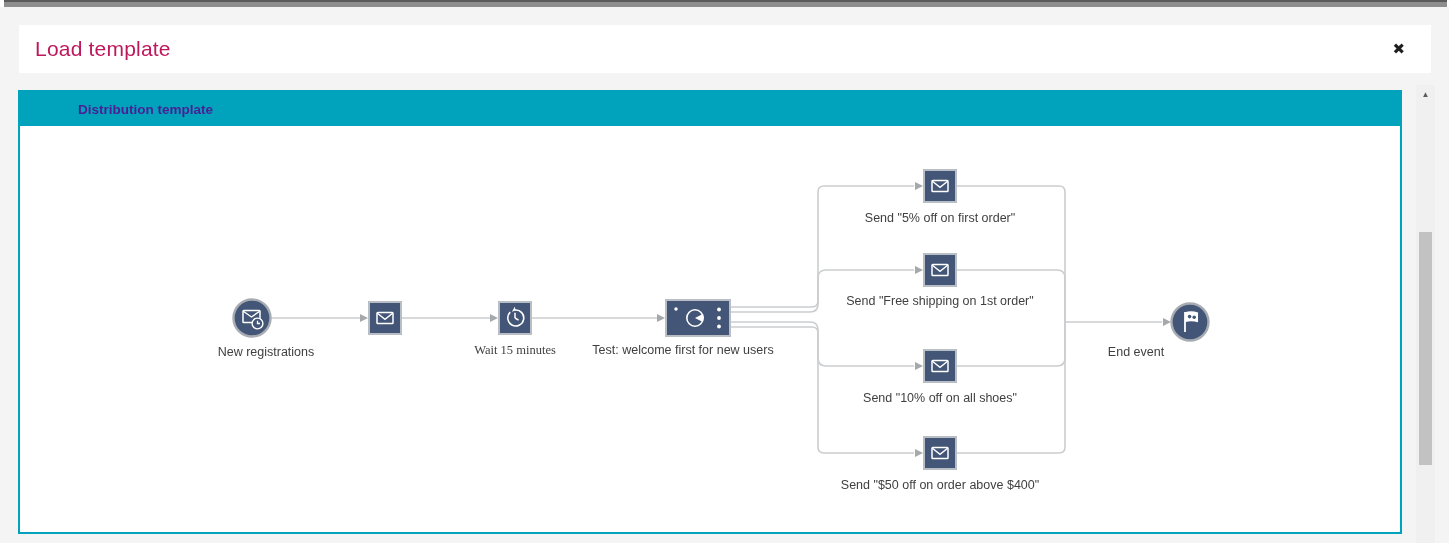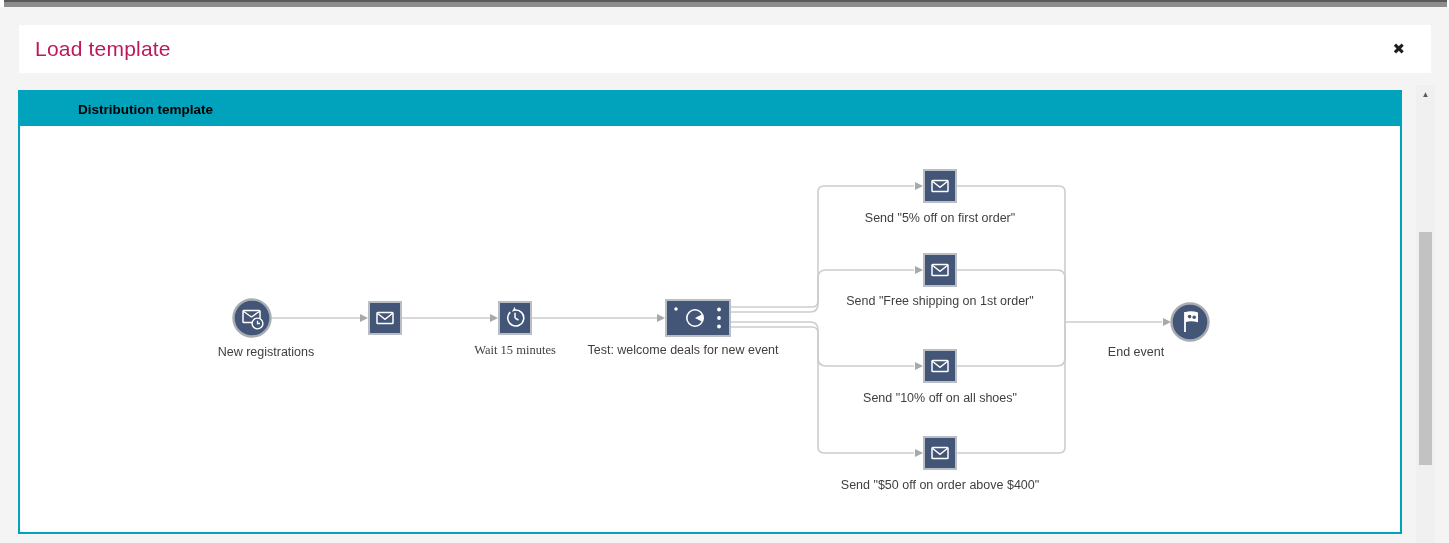--- a/index.html
+++ b/index.html
@@ -12,21 +12,21 @@
 
   .modal-header { position:absolute; left:19px; top:25px; width:1412px; height:48px;
                   background:#ffffff; display:flex; align-items:center; }
   .modal-title { margin-left:16px; font-size:21px; font-weight:300; color:#be185d; letter-spacing:0.2px; }
   .modal-close { position:absolute; right:26px; top:0; height:48px; display:flex; align-items:center;
                  font-size:15px; font-weight:bold; color:#1f1f1f; cursor:pointer; }
 
   .panel { position:absolute; left:18px; top:90px; width:1384px; height:444px;
            border:2px solid var(--accent); background:#ffffff; }
   .panel-header { height:34px; background:var(--accent); display:flex; align-items:center; }
-  .panel-title { margin-left:22px; color:#000000; font-weight:bold; font-size:13.5px;padding-left:36px; }
+  .panel-title { margin-left:22px; color:#4c1d95; font-weight:bold; font-size:13.5px;padding-left:36px; }
 
   .canvas { position:absolute; left:0; top:34px; right:0; bottom:0; background:#ffffff; }
   .canvas svg.wires { position:absolute; left:0; top:0; }
 
   .node { position:absolute; }
   .node-square { width:34px; height:34px; background:#435677; border:2px solid #b9bec5; }
   .node-rect   { width:66px; height:38px; background:#435677; border:2px solid #b9bec5; }
   .node-label  { position:absolute; transform:translateX(-50%); white-space:pre-line;
                  text-align:center; font-size:12.5px; line-height:16px; color:#3f3f3f; }
 
@@ -110,21 +110,21 @@
     <div class="node node-rect" style="left:645px; top:173px;">
       <svg width="62" height="34" viewBox="0 0 62 34">
         <circle cx="9" cy="8" r="1.7" fill="#ffffff"></circle>
         <circle cx="28" cy="17" r="8.2" fill="none" stroke="#ffffff" stroke-width="1.6"></circle>
         <path d="M28,17 L35.3,13.2 A8.2,8.2 0 0 1 35.3,20.8 Z" fill="#ffffff"></path>
         <circle cx="52" cy="8.5" r="1.9" fill="#ffffff"></circle>
         <circle cx="52" cy="17" r="1.9" fill="#ffffff"></circle>
         <circle cx="52" cy="25.5" r="1.9" fill="#ffffff"></circle>
       </svg>
     </div>
-    <div class="node-label" style="left:663px; top:216px;">Test: welcome deals for new event</div>
+    <div class="node-label" style="left:663px; top:216px;">Test: welcome first for new users</div>
 
     <div class="node node-square" style="left:903px; top:43px;">
       <svg width="30" height="30" viewBox="0 0 30 30">
         <rect x="7" y="9.5" width="16" height="11" rx="0.8" fill="none" stroke="#ffffff" stroke-width="1.5"></rect>
         <polyline points="7.4,10.3 15,16.3 22.6,10.3" fill="none" stroke="#ffffff" stroke-width="1.4"></polyline>
       </svg>
     </div>
     <div class="node-label" style="left:920px; top:84px;">Send "5% off on first order"</div>
 
     <div class="node node-square" style="left:903px; top:127px;">

